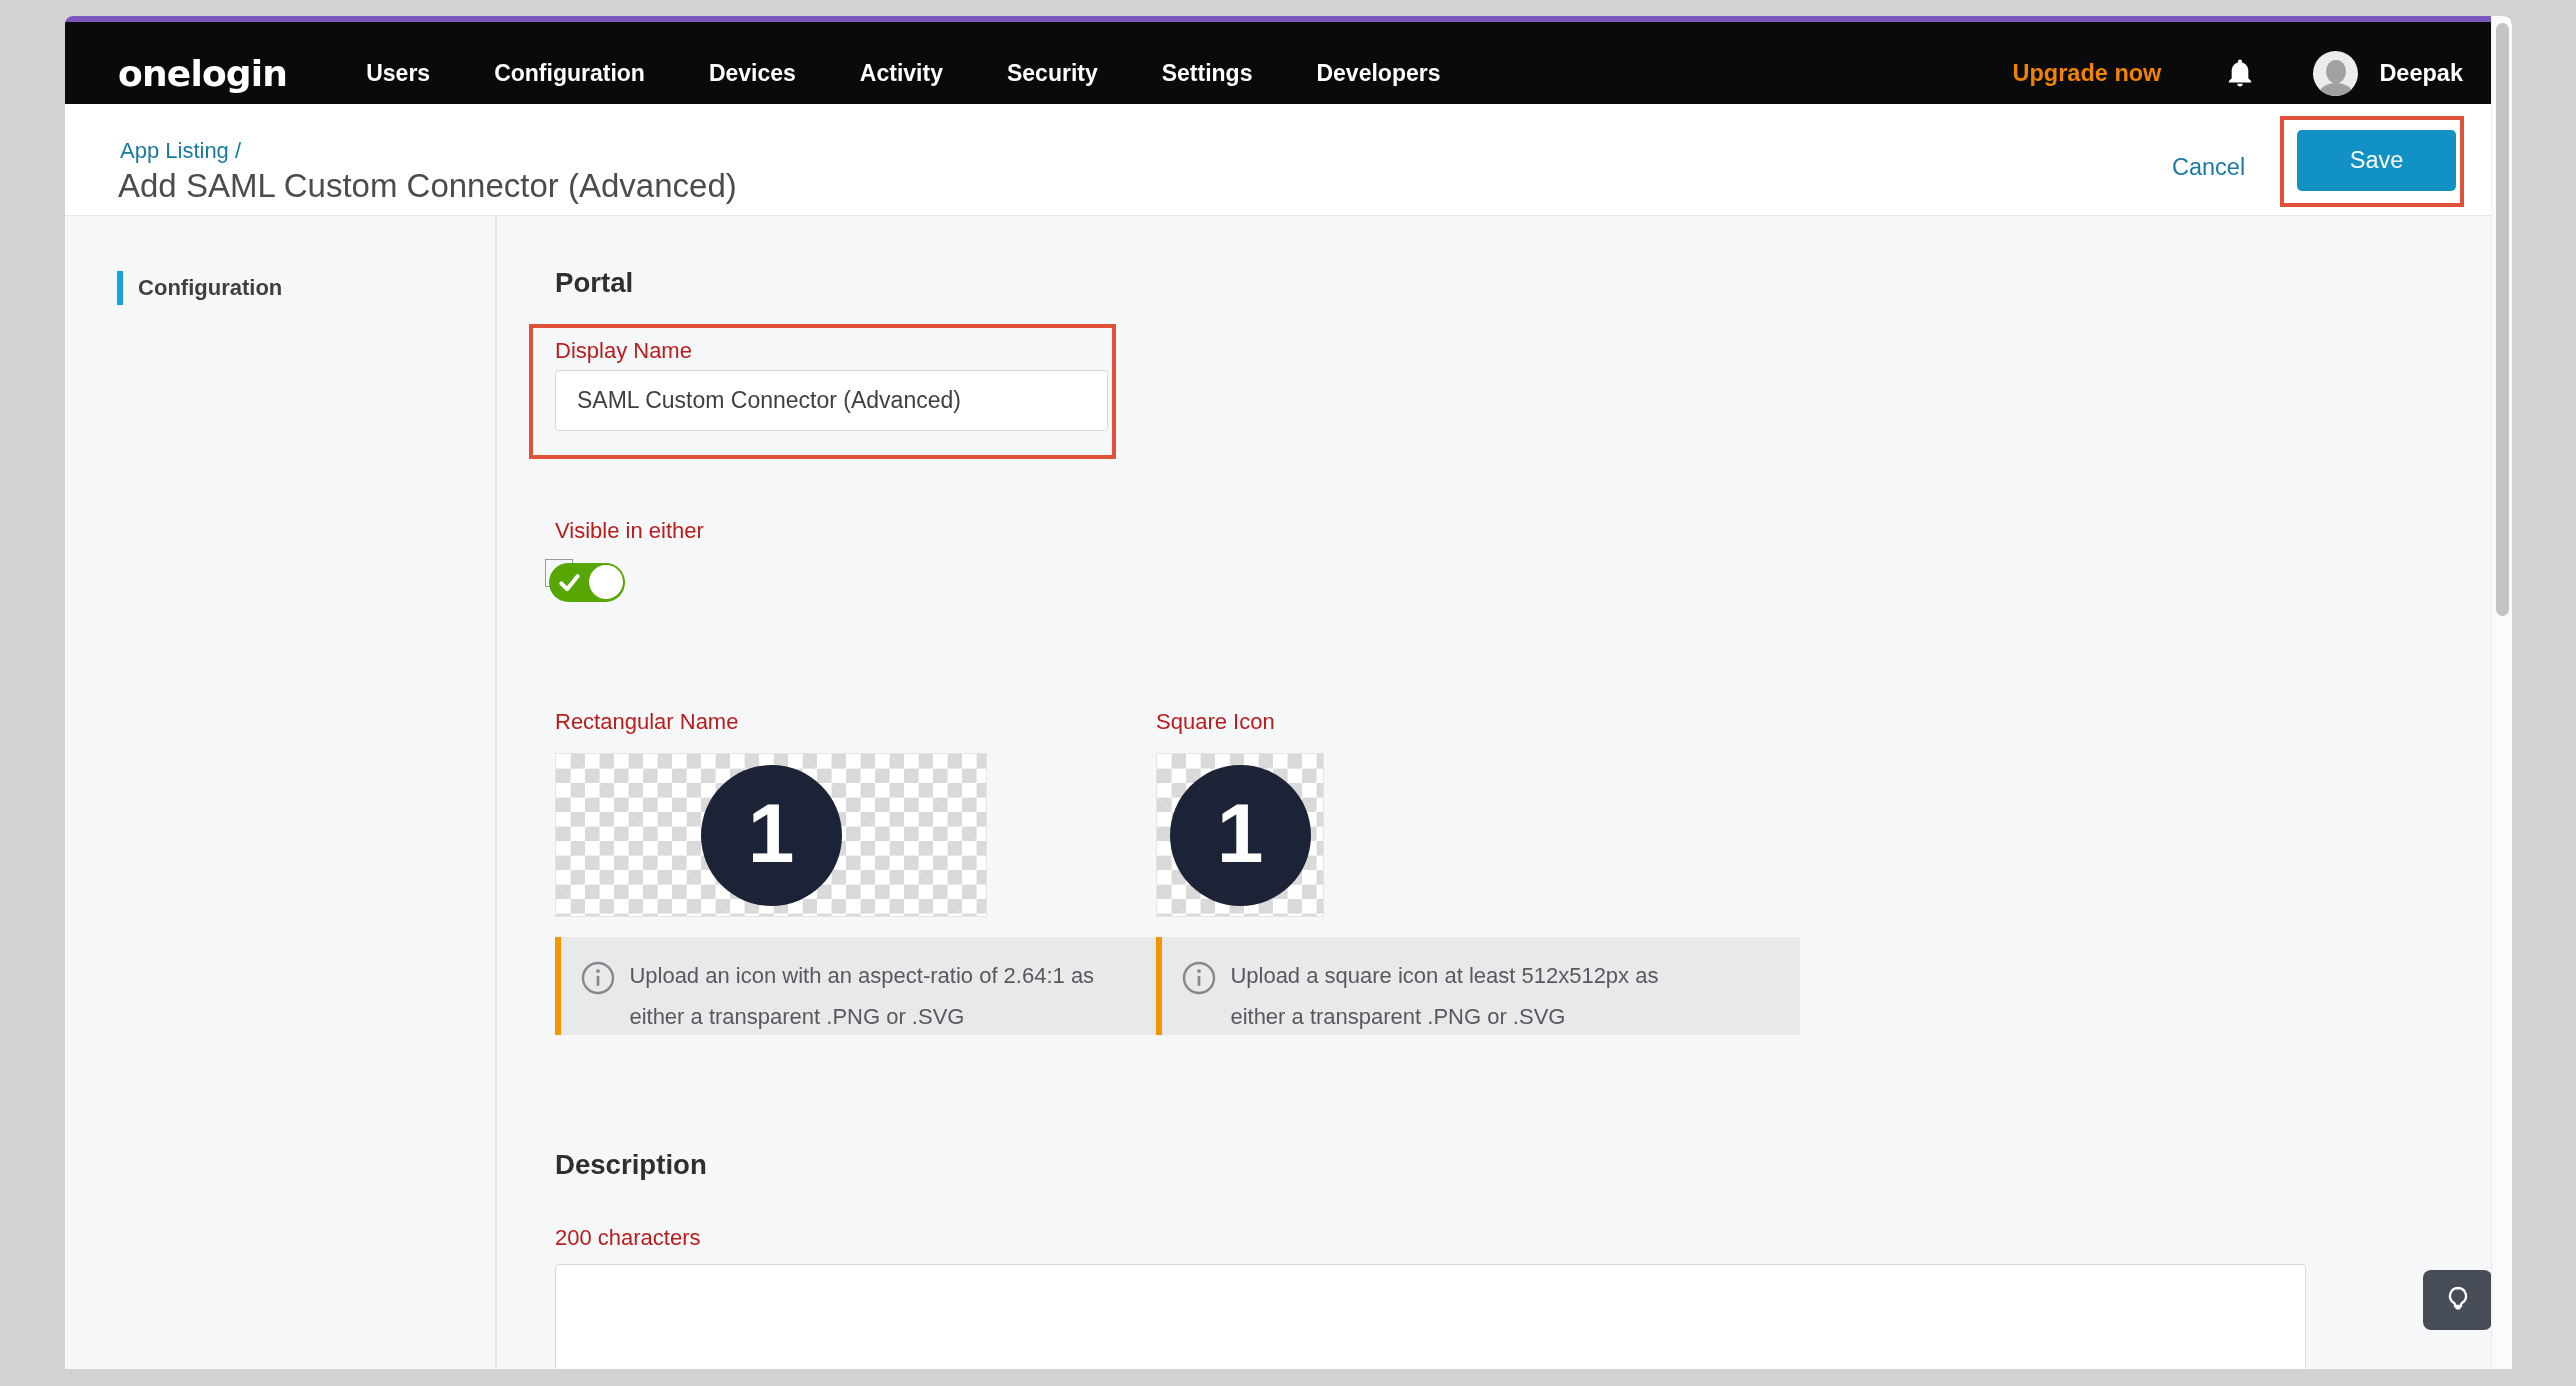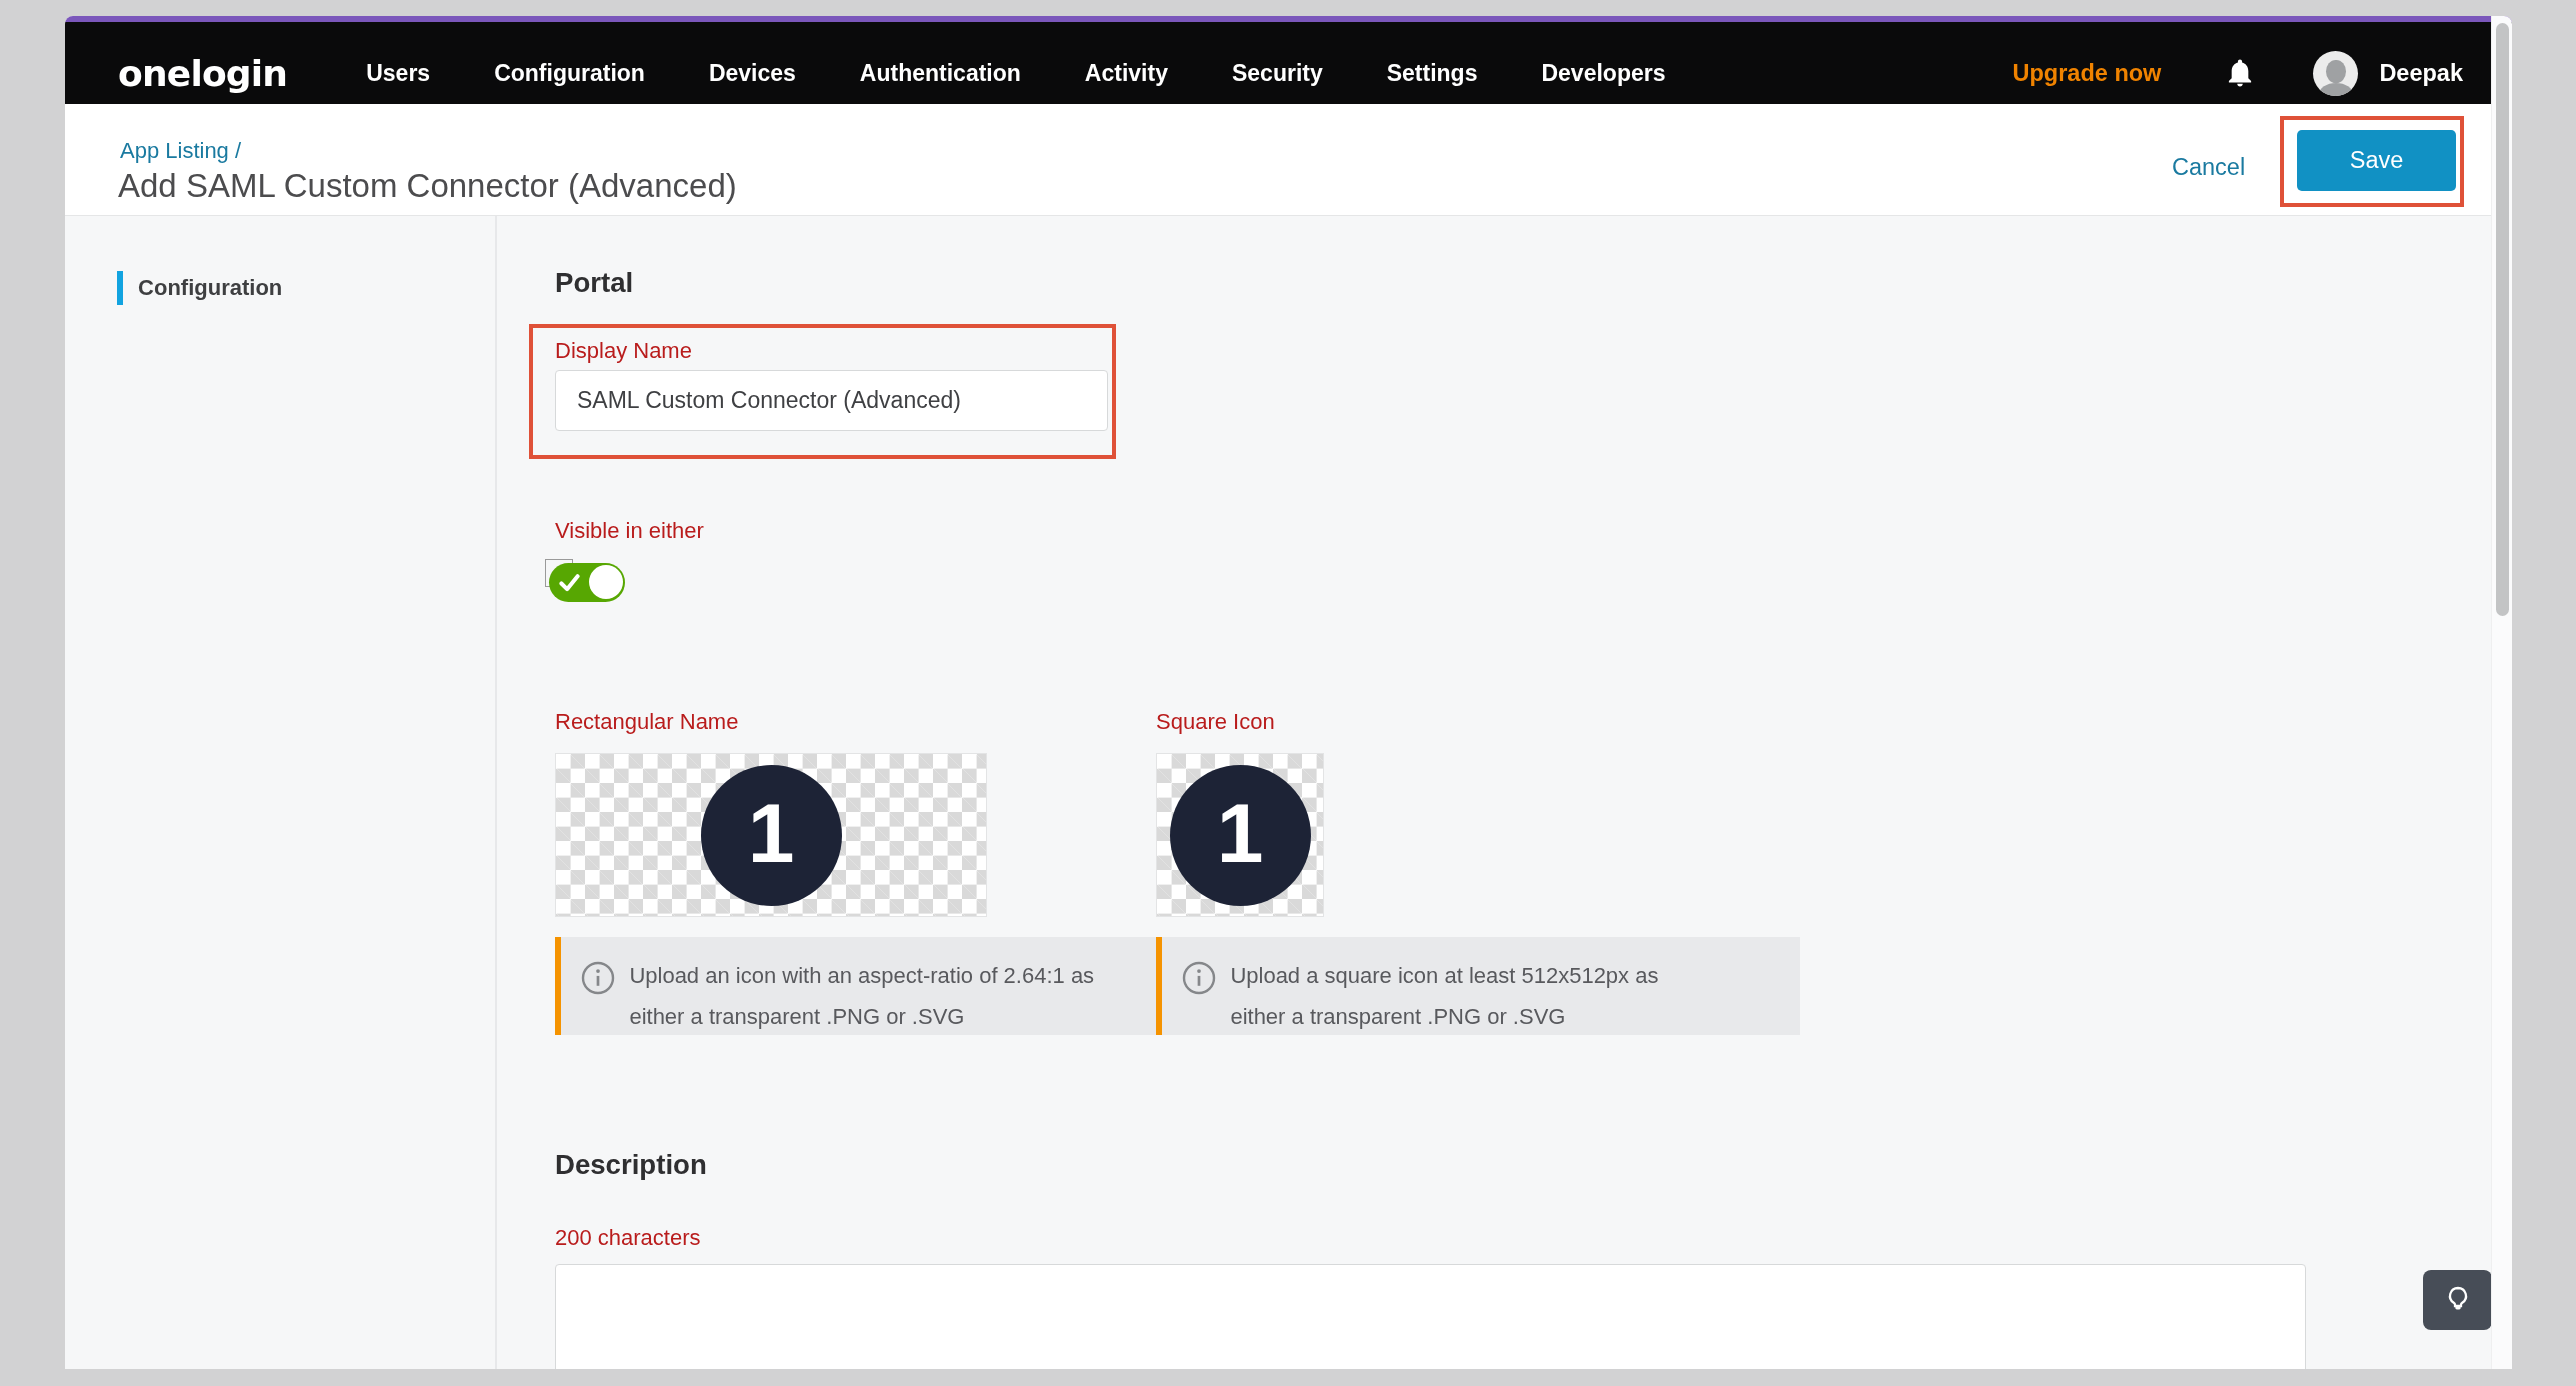--- a/index.html
+++ b/index.html
@@ -96,24 +96,20 @@
       </div>
       <div class="nav-item active">
         <span>Configuration</span>
         <div class="tab-underline"></div>
       </div>
       <div class="nav-item">
         <span>Devices</span>
 
       </div>
       <div class="nav-item">
-        <span>Authentication</span>
-
-      </div>
-      <div class="nav-item">
         <span>Activity</span>
 
       </div>
       <div class="nav-item">
         <span>Security</span>
 
       </div>
       <div class="nav-item">
         <span>Settings</span>
 

